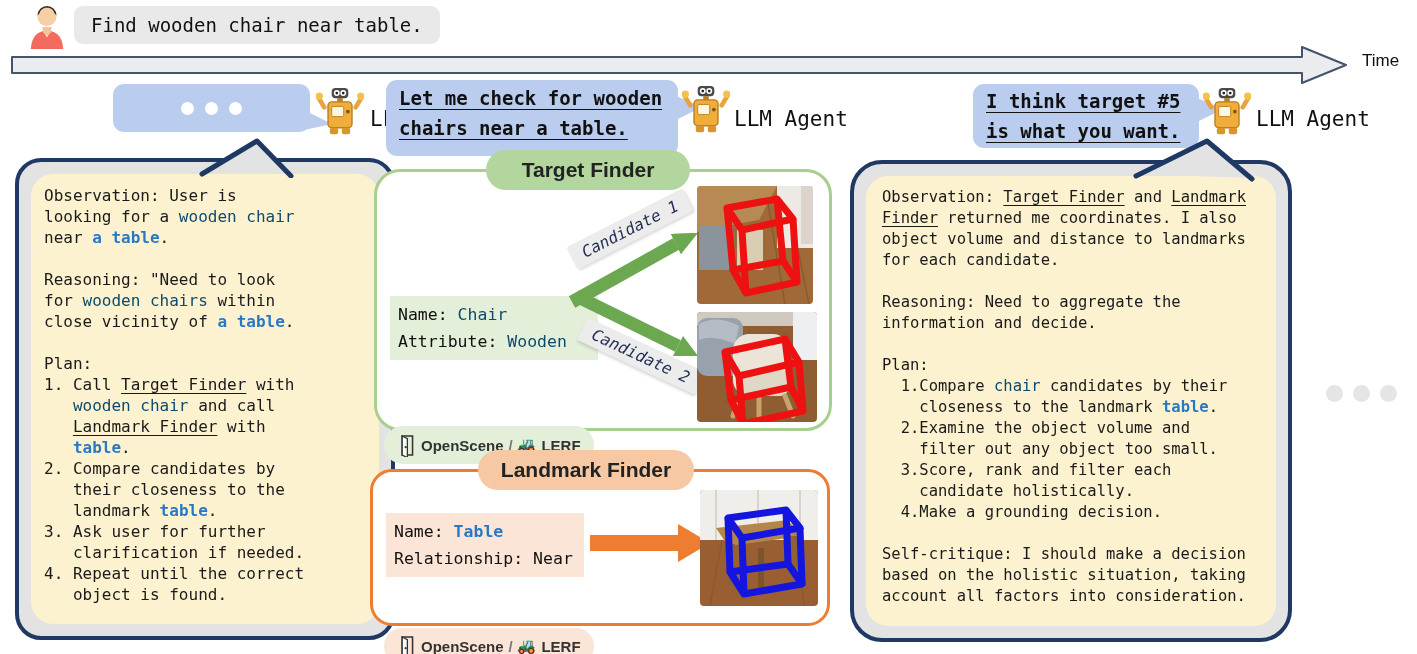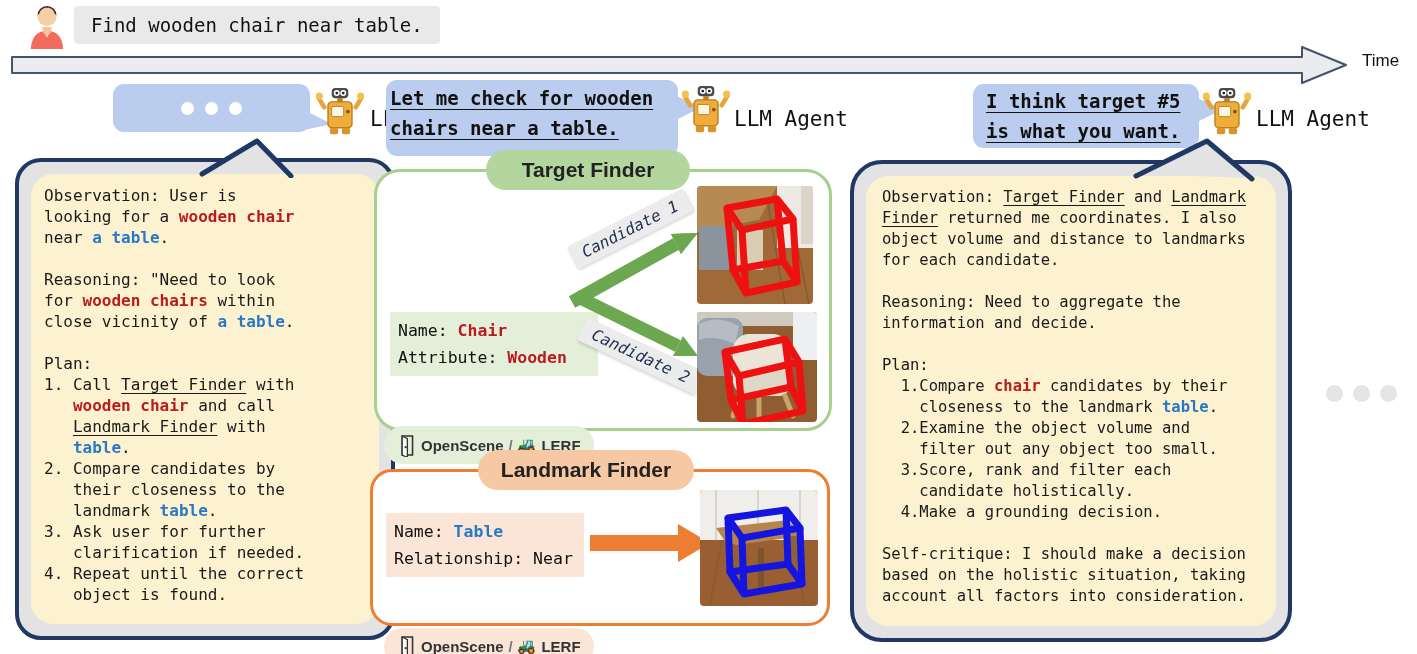--- a/index.html
+++ b/index.html
@@ -5,42 +5,42 @@
   * { margin:0; padding:0; box-sizing:border-box; }
   html,body { background:#ffffff; }
   #canvas {
     position:relative; width:1417px; height:654px; overflow:hidden;
     background:#ffffff; font-family:"Liberation Sans", sans-serif; color:#1a1a1a;
   }
   .abs { position:absolute; }
   .mono { font-family:"DejaVu Sans Mono", monospace; }
 
   
-  .st-red  { color:#b91c1c; font-weight:bold; }
+  .st-red  { color:#0c4a6e; font-weight:normal; }
   .st-blue { color:#2878C8; font-weight:bold; }
   .st-u    { text-decoration:underline; text-underline-offset:3px; }
 
   
   .user-bubble {
     left:74px; top:6px; height:38px; padding:7px 17px;
-    background:#E9E9E9; border-radius:4px;
+    background:#E9E9E9; border-radius:9px;
     font-size:19px; line-height:24px; color:#111;
   }
   .time-label { left:1362px; top:51px; font-size:17px; color:#111; }
 
   
   .agent-bubble {
     background:#BACDEF; border-radius:11px; color:#111;
     font-size:19px; line-height:30px; font-weight:bold;
   }
   .agent-bubble .st-u { text-underline-offset:4px; }
   #typing-bubble { left:113px; top:84px; width:197px; height:48px; }
   .dots { display:flex; gap:11px; justify-content:center; align-items:center; height:100%; }
   .dots i { display:block; width:13px; height:13px; border-radius:50%; background:#ffffff; }
-  #bubble-2 { left:386px; top:80px; width:292px; height:76px; padding:3px 4px; }
+  #bubble-2 { left:386px; top:80px; width:292px; height:76px; padding:3px 13px; }
   #bubble-3 { left:973px; top:84px; width:226px; height:64px; padding:2px 13px; }
   .agent-label { font-size:21px; color:#111; }
 
   
   .panel {
     background:#E3E3E3; border:4.5px solid #1F3864; border-radius:32px;
   }
   .panel-body {
     position:absolute; left:12px; right:12px; top:12px; bottom:12px;
     background:#FDF2CF; border-radius:22px;
@@ -58,21 +58,21 @@
   .finder-pill {
     display:flex; align-items:center; justify-content:center;
     border-radius:21px; font-weight:bold; font-size:21px; color:#222;
   }
   #target-pill   { left:486px; top:150px; width:204px; height:40px; background:#B3D69E; }
   #landmark-pill { left:478px; top:450px; width:216px; height:40px; background:#F6C9A4; }
 
   .query-box {
     white-space:pre-wrap; font-size:16.5px; line-height:27px; padding:5px 8px; color:#111;
   }
-  #target-query   { left:390px; top:312px; width:208px; height:64px; background:#E4EFDA; }
+  #target-query   { left:390px; top:296px; width:208px; height:64px; background:#E4EFDA; }
   #landmark-query { left:386px; top:513px; width:198px; height:64px; background:#FBE5D6; }
 
   .tools-pill {
     display:flex; align-items:center; gap:5px;
     border-radius:19px; padding:0 13px; height:38px;
     font-size:15px; font-weight:bold; color:#333;margin-top:44px;
   }
   #target-tools   { left:384px; top:382px; background:#E4EFDA; }
   #landmark-tools { left:384px; top:584px; background:#FBE5D6; height:36px; }
   .tools-slash { color:#777; font-weight:bold; }

